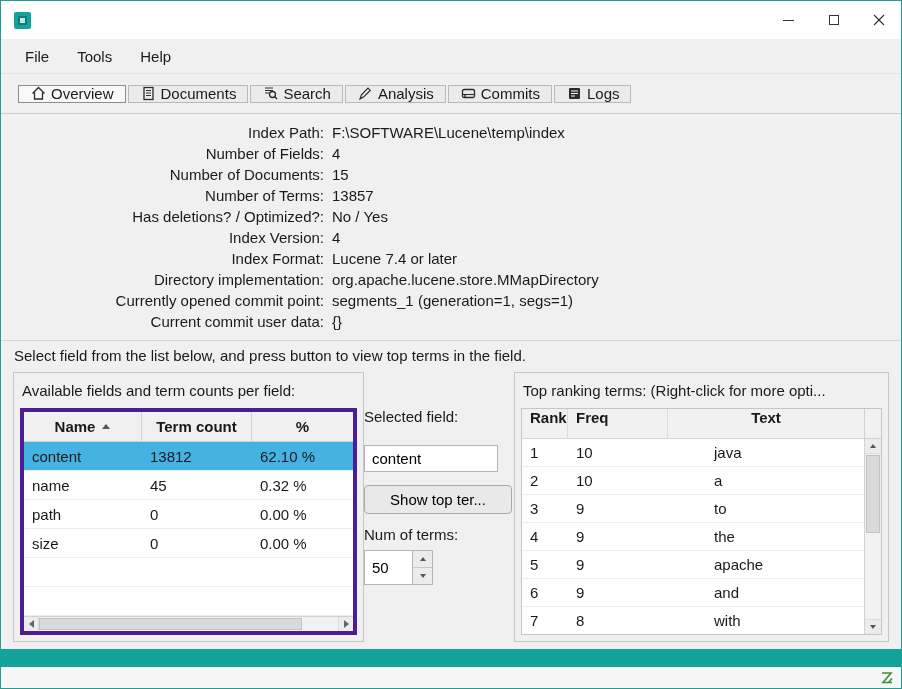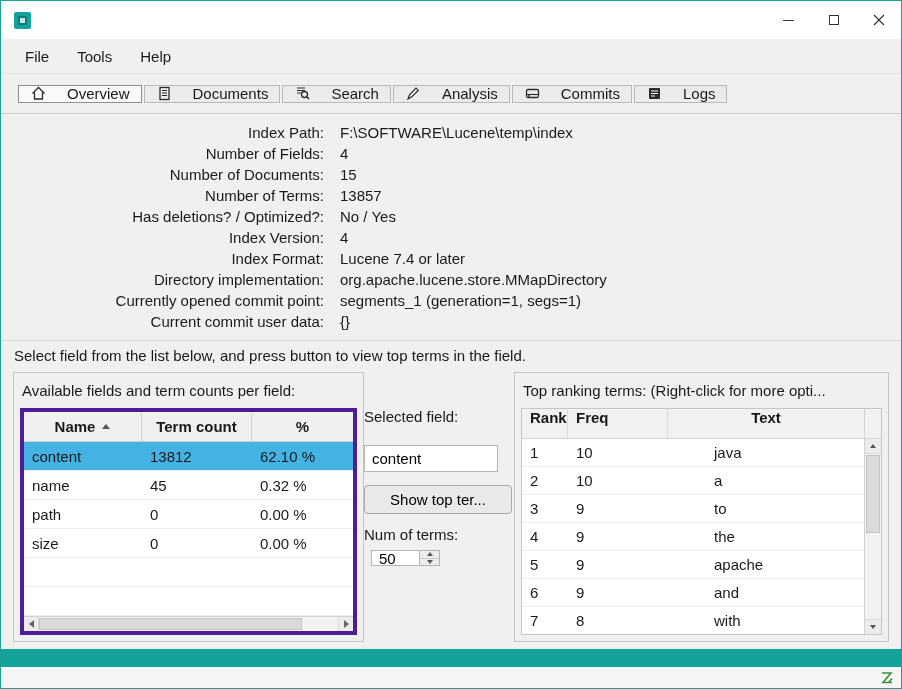--- a/index.html
+++ b/index.html
@@ -20,30 +20,30 @@
   .max-glyph { width: 10px; height: 10px; border: 1px solid #333; }
 
   
   .menubar { flex: 0 0 35px; display: flex; align-items: center; padding-left: 24px; gap: 28px;
              font-size: 15px; border-bottom: 1px solid #e2e2e2; background: #f0f0f0; }
   .menu-item { cursor: default; }
 
   
   .tabbar { flex: 0 0 40px; display: flex; align-items: center; padding-left: 17px; gap: 2px;
             background: #f0f0f0; border-bottom: 1px solid #cdcdcd; }
-  .tab { display: flex; align-items: center; gap: 20px; height: 18px; padding: 0 11px;
+  .tab { display: flex; align-items: center; gap: 4px; height: 18px; padding: 0 11px;
          border: 1px solid #b9b9b9; background: #ebebeb; font-size: 15px; }
   .tab.active { background: #f9f9f9; border-color: #8f8f8f; }
   .tab svg { display: block; }
 
   
   .info { padding: 8px 0 8px; }
   .info-row { display: flex; line-height: 21px; font-size: 15px; }
   .info-label { width: 323px; text-align: right; }
-  .info-value { margin-left: 16px; white-space: nowrap; }
+  .info-value { margin-left: 8px; white-space: nowrap; }
 
   .instruction { border-top: 1px solid #d8d8d8; padding: 6px 13px 5px; font-size: 15px; }
 
   
   .main { flex: 1; display: flex; padding: 3px 12px 7px; min-height: 0; }
   .panel { border: 1px solid #c6c6c6; background: #f0f0f0; padding: 6px; display: flex;
            flex-direction: column; min-height: 0; }
   .left-panel { flex: 0 0 351px; }
   .right-panel { flex: 1; min-width: 0; }
   .caption { font-size: 15px; margin: 3px 2px 9px; }
@@ -81,21 +81,21 @@
               background: #dadada; border: 1px solid #c2c2c2; }
 
   
   .mid-panel { flex: 0 0 150px; padding-top: 36px; font-size: 15px; }
   .mid-label { margin-bottom: 20px; }
   .field-input { width: 134px; height: 27px; border: 1px solid #b5b5b5; padding: 0 7px;
                  font-size: 15px; font-family: inherit; background: #fff; }
   .show-btn { margin-top: 13px; width: 148px; height: 29px; border: 1px solid #a8a8a8;
               border-radius: 4px; background: #e9e9e9; font-size: 15px; font-family: inherit; }
   .num-label { margin-top: 12px; margin-bottom: 7px; }
-  .spinner { display: flex; height: 16px; width: 76px; justify-content: flex-end; }
+  .spinner { display: flex; height: 35px; width: 76px; }
   .spin-input { width: 48px; border: 1px solid #b5b5b5; border-right: none; padding: 0 7px;
                 font-size: 15px; font-family: inherit; background: #fff; }
   .spin-btns { width: 21px; display: flex; flex-direction: column; border: 1px solid #b5b5b5; }
   .spin-btn { flex: 1; display: flex; align-items: center; justify-content: center; background: #ececec; }
   .spin-btn.up { border-bottom: 1px solid #c8c8c8; }
 
   
   .terms-table { flex: 1; border: 1px solid #c6c6c6; background: #fff; display: flex; overflow: hidden; }
   .tt-main { flex: 1; display: flex; flex-direction: column; min-width: 0; overflow: hidden; }
   .tt-header { display: flex; flex: 0 0 30px; background: #f1f1f1; font-weight: bold;

